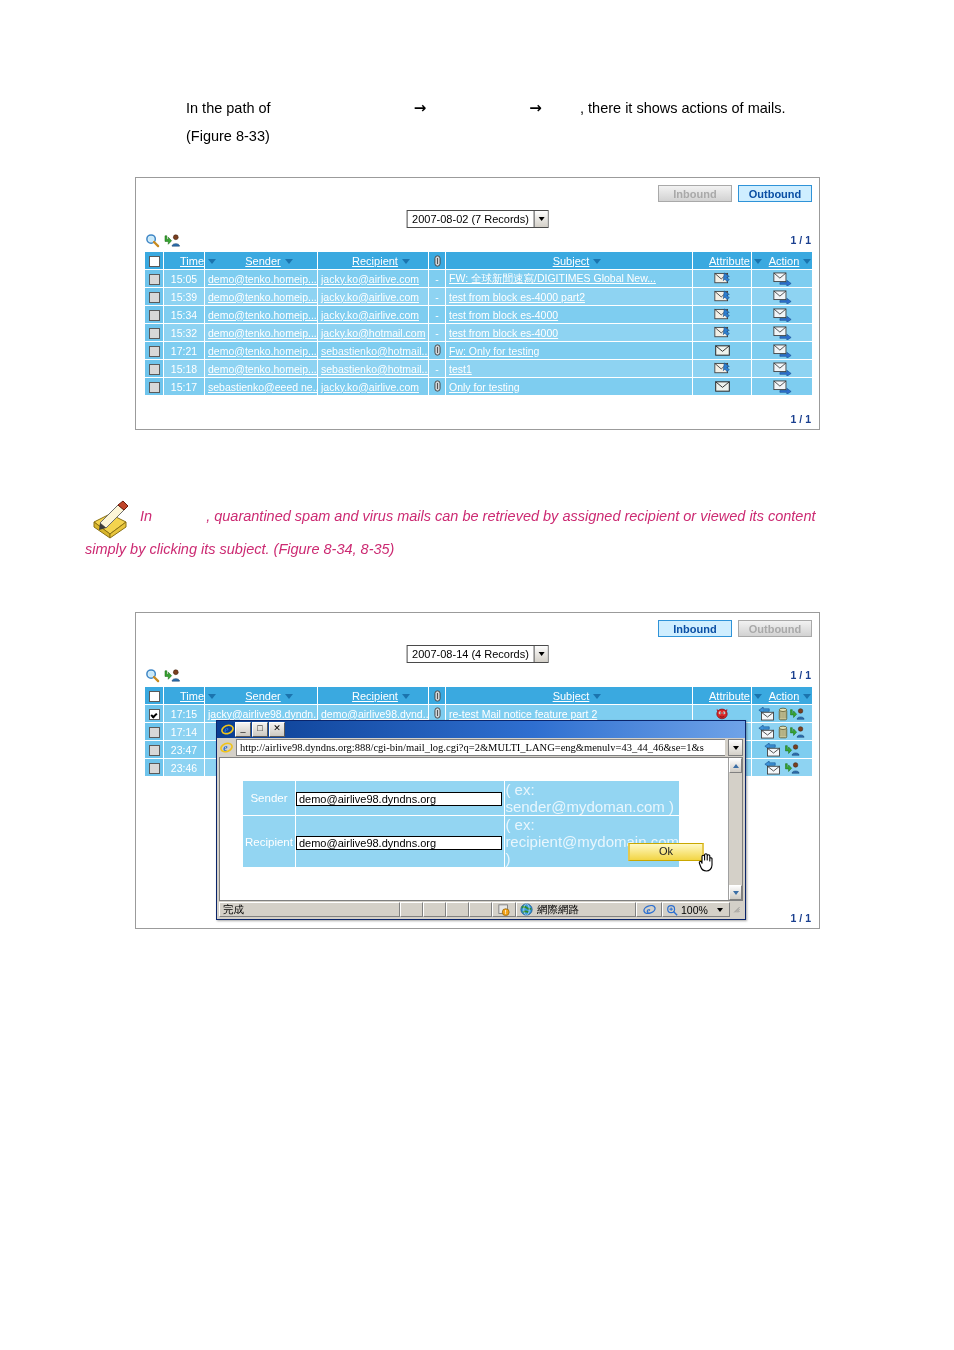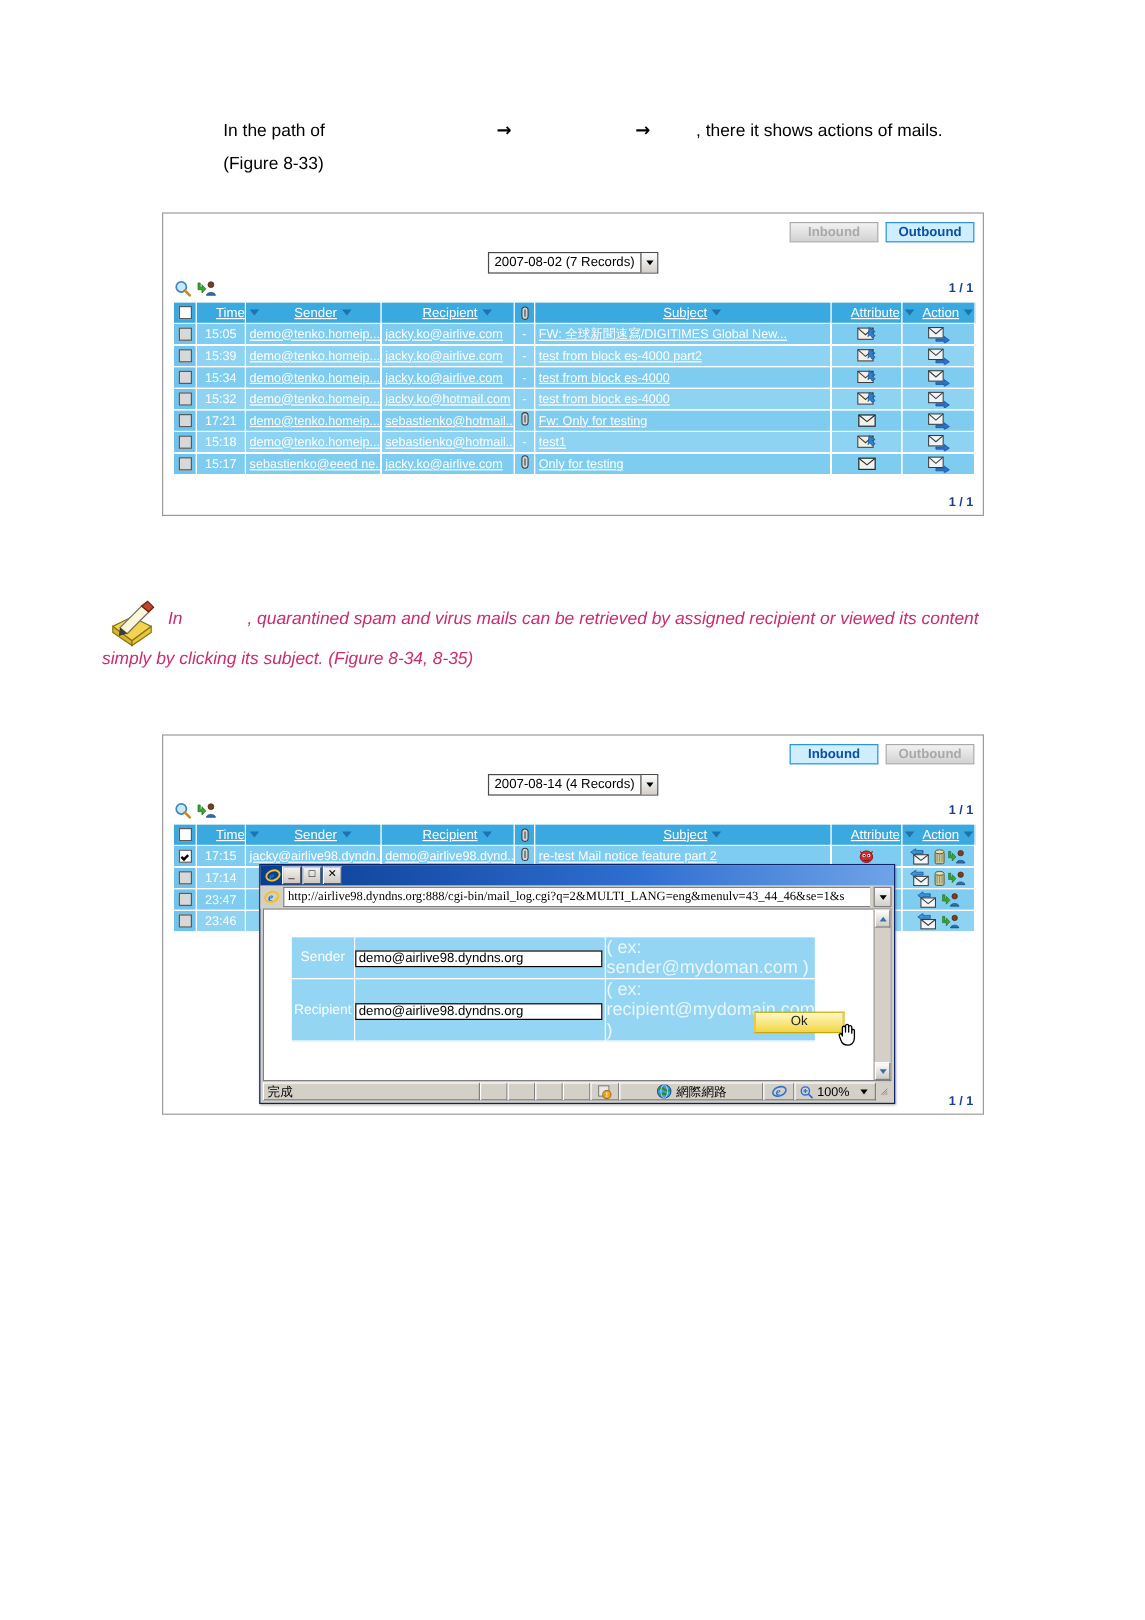--- a/index.html
+++ b/index.html
@@ -213,21 +213,21 @@
     background:#d4d0c8;display:flex;align-items:center;font-size:10.5px;
   }
   .sbcell{
     height:15px;border:1px solid #fff;border-right-color:#808080;border-bottom-color:#808080;
     box-sizing:border-box;display:flex;align-items:center;padding:0 3px;gap:3px;
     color:#000;
   }
   .sb-main{flex:1;}
   .sb-sm{width:23px;}
   .sb-ic{width:24px;justify-content:center;}
-  .sb-zone{width:120px;gap:4px;justify-content:center;}
+  .sb-zone{width:120px;gap:4px;}
   .sb-e{width:26px;justify-content:center;}
   .sb-zoom{width:68px;gap:3px;}
   .sb-grip{width:13px;border:none;background:transparent;}
 
   .acts{display:flex;align-items:center;justify-content:center;gap:1px;height:15px;}
 </style>
 </head>
 <body>
 
 <div class="page">

